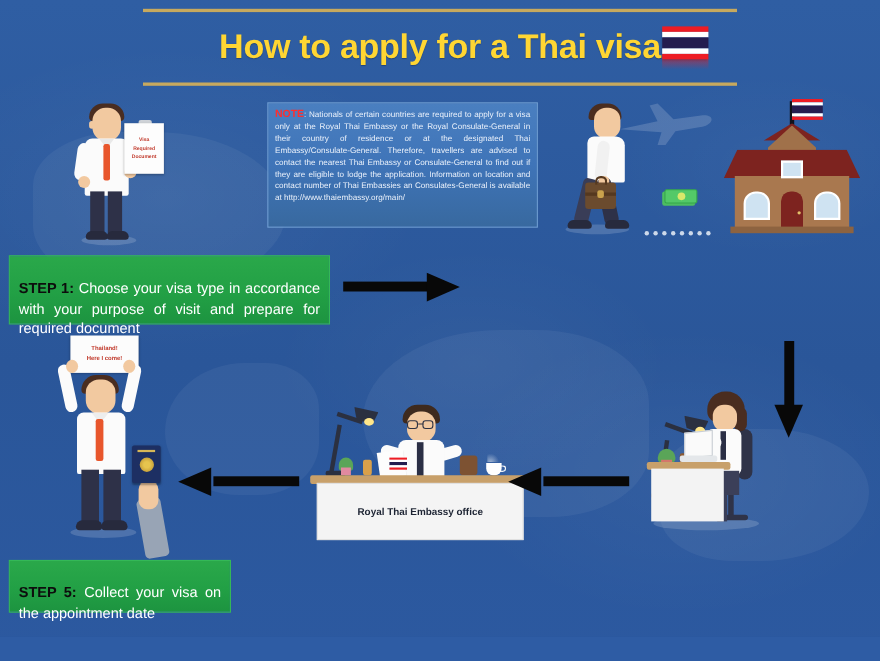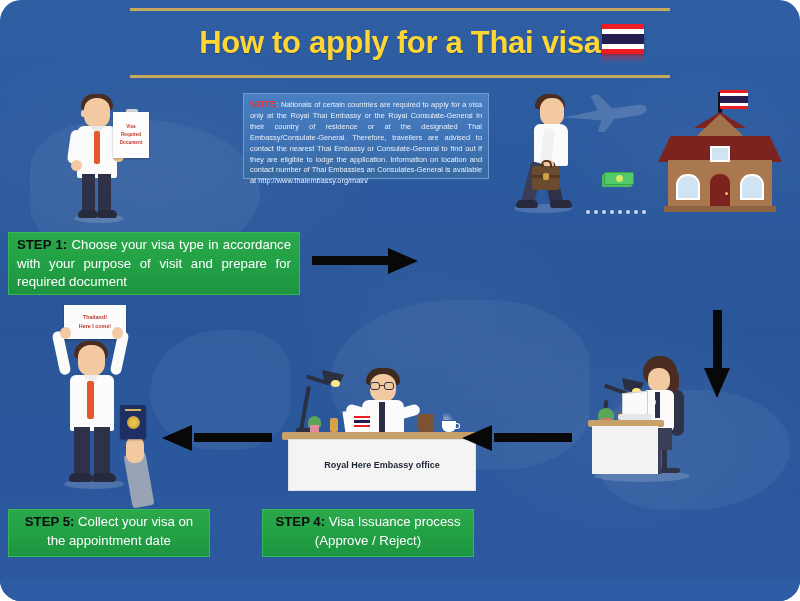--- a/index.html
+++ b/index.html
@@ -12,21 +12,20 @@
     position: relative;
     width: 800px; height: 601px;
     background: #2a5699;
     background-image:
       radial-gradient(ellipse 340px 200px at 150px 180px, rgba(255,255,255,.045), rgba(255,255,255,0) 70%),
       radial-gradient(ellipse 300px 190px at 620px 430px, rgba(255,255,255,.04), rgba(255,255,255,0) 70%),
       radial-gradient(ellipse 260px 150px at 430px 330px, rgba(255,255,255,.035), rgba(255,255,255,0) 70%),
       radial-gradient(ellipse 200px 120px at 700px 150px, rgba(255,255,255,.03), rgba(255,255,255,0) 70%),
       linear-gradient(180deg, #2f5ea3 0%, #2a5699 55%, #2c59a0 100%);
     overflow: hidden;
-    border-radius: 21px;
   }
   .band-bottom {
     position: absolute; left: 0; bottom: 0; width: 800px; height: 22px;
     background: #2e5ca4;
   }
 
   
   #title-bar {
     position: absolute; left: 130px; top: 8px; width: 540px; height: 70px;
     border-top: 3px solid #c7a95e; border-bottom: 3px solid #c7a95e;
@@ -48,47 +47,47 @@
   .fs-r { background: #ed1c24; height: 16.67%; }
   .fs-w { background: #ffffff; height: 16.67%; }
   .fs-b { background: #241d4f; height: 33.33%; }
   #title-flag .refl {
     position: absolute; left: 0; top: 30px; width: 42px; height: 9px;
     background: linear-gradient(180deg, rgba(237,28,36,.45), rgba(42,86,153,0));
   }
 
   
   #note-box {
-    position: absolute; left: 243px; top: 93px; width: 246px; height: 86px;
+    position: absolute; left: 243px; top: 93px; width: 246px; height: 114px;
     background: linear-gradient(180deg, #4a7fc0 0%, #3f74b8 50%, #38699f 100%);
     border: 1px solid #6f9ed2;
     padding: 5px 6px 4px 6px;
     color: #eaf1fb;
     font-size: 7.4px; line-height: 10.9px;
     text-align: justify;
   }
   #note-label { color: #ff2d2d; font-weight: bold; font-size: 9.5px; }
 
   
   .stepbox {
     position: absolute;
     background: linear-gradient(180deg, #2aa84a 0%, #22a045 55%, #1d9440 100%);
     border: 1px solid #34b857;
     color: #ffffff;
     font-size: 13.2px; line-height: 18.5px;
-    padding: 3px 8px;
+    padding: 20px 8px;
     text-align: justify;
   }
   .stepbox b { color: #0d0d0d; font-weight: bold; }
 
   #step1-box { left: 8px;   top: 232px; width: 292px; height: 63px; }
   #step2-box { left: 478px; top: 230px; width: 314px; height: 67px; text-align: center; }
   #step3-box { left: 520px; top: 490px; width: 272px; height: 81px; font-size: 11.6px; line-height: 15.6px; }
   #step4-box { left: 262px; top: 509px; width: 212px; height: 48px; text-align: center; }
-  #step5-box { left: 8px;   top: 509px; width: 202px; height: 48px; text-align: center; }
+  #step5-box { left: 8px;   top: 509px; width: 202px; height: 48px; }
 
   
   .arrow { position: absolute; }
   .arrow .shaft { position: absolute; background: #080808; }
   .arrow .head { position: absolute; width: 0; height: 0; }
   .arrow-r .shaft { left: 0; top: 8px; width: 78px; height: 9px; }
   .arrow-r .head  { left: 76px; top: 0; border-top: 13px solid transparent;
                     border-bottom: 13px solid transparent; border-left: 30px solid #080808; }
   .arrow-l .shaft { right: 0; top: 8px; width: 78px; height: 9px; }
   .arrow-l .head  { left: 0; top: 0; border-top: 13px solid transparent;
@@ -449,21 +448,21 @@
         <div class="fs fs-b"></div>
       <div class="fs fs-w"></div>
         <div class="fs fs-r"></div>
     </div>
     <div class="bag"></div>
     <div class="steam"></div>
     <div class="cup"></div>
     <div class="cup-h"></div>
     <div class="counter-top"></div>
     <div class="counter-body">
-      <div id="counter-label">Royal Here Embassy office</div>
+      <div id="counter-label">Royal Thai Embassy office</div>
     </div>
   </div>
 
   <div class="scene" id="scene5">
     <div class="sh"></div>
     <div id="celebrate-sign">
       <span>Thailand!</span>
       <span>Here I come!</span>
     </div>
     <div class="armUL"></div>
@@ -489,23 +488,20 @@
       </div>
     </div>
   </div>
 
   <div class="stepbox" id="step1-box">
     <b>STEP 1:</b><span> Choose your visa type in accordance with your purpose of visit and prepare for required document</span>
   </div>
 
 
 
-  <div class="stepbox" id="step4-box">
-    <b>STEP 4:</b><span> Visa Issuance process (Approve / Reject)</span>
-  </div>
 
   <div class="stepbox" id="step5-box">
     <b>STEP 5:</b><span> Collect your visa on the appointment date</span>
   </div>
 
   <div class="arrow arrow-r" id="arrow-1-2">
     <div class="shaft"></div>
       <div class="head"></div>
   </div>
   <div class="arrow arrow-d" id="arrow-2-3">

